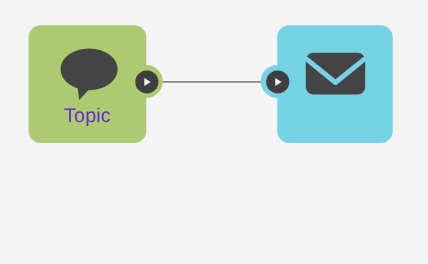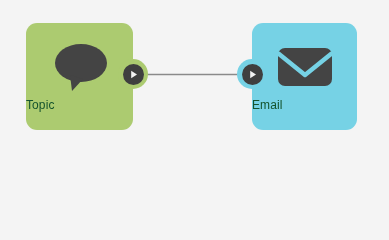--- a/index.html
+++ b/index.html
@@ -68,24 +68,24 @@
     display: flex;
     align-items: center;
     justify-content: center;
   }
 
   .node-label {
     position: absolute;
     left: 0;
     right: 0;
     top: 74px;
-    text-align: left;
-    font-size: 12px;
+    text-align: center;
+    font-size: 18px;
     line-height: 16px;
-    color: #14532d;
+    color: #6d28d9;
     letter-spacing: 0.1px;
     white-space: nowrap;
   }
 
   
   .port {
     position: absolute;
     width: 30px;
     height: 30px;
     border-radius: 50%;
@@ -132,21 +132,20 @@
     <div class="node-label">Topic</div>
   </div>
 
   <div class="node node-email">
     <div class="node-icon">
       <svg width="58" height="46" viewBox="0 0 58 46" aria-hidden="true">
         <rect x="2" y="4" width="54" height="38" rx="7" ry="7" fill="#444444"></rect>
         <path d="M3 10 L29 31 L55 10" fill="none" stroke="#76d2e5" stroke-width="4.5" stroke-linecap="round" stroke-linejoin="round"></path>
       </svg>
     </div>
-    <div class="node-label">Email</div>
   </div>
 
   <div class="port port-out">
     <div class="port-ring">
       <svg width="11" height="11" viewBox="0 0 11 11" aria-hidden="true">
         <path d="M3.2 1.8 L9 5.5 L3.2 9.2 Z" fill="#f2f2f2"></path>
       </svg>
     </div>
   </div>
 

